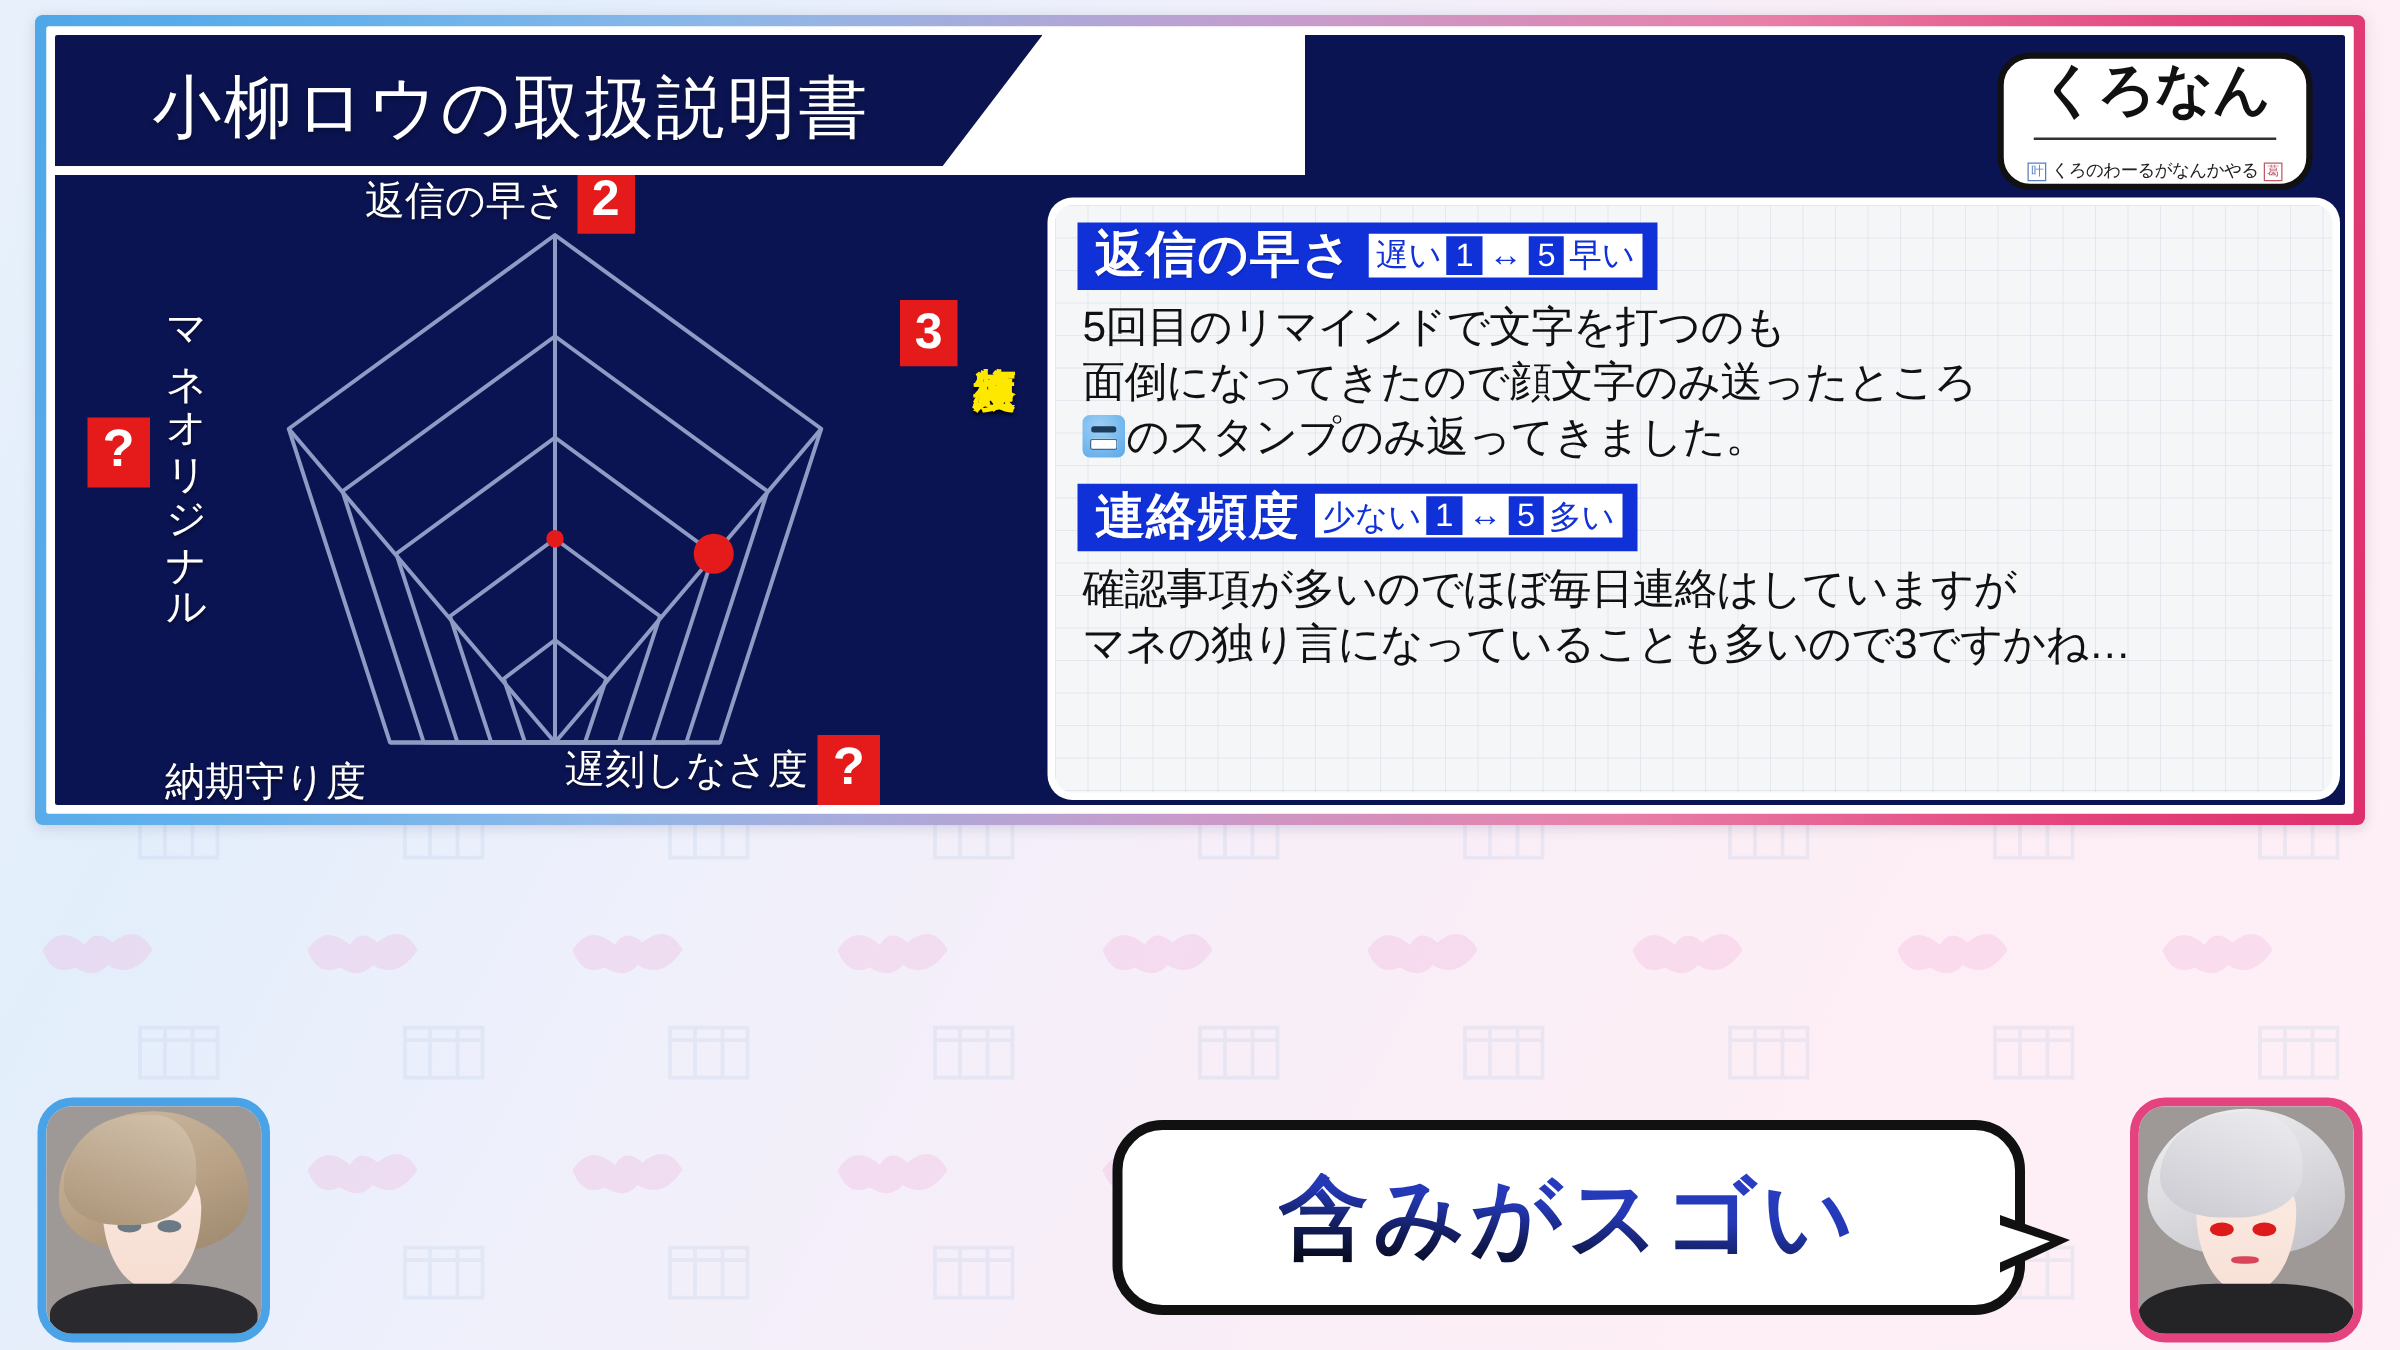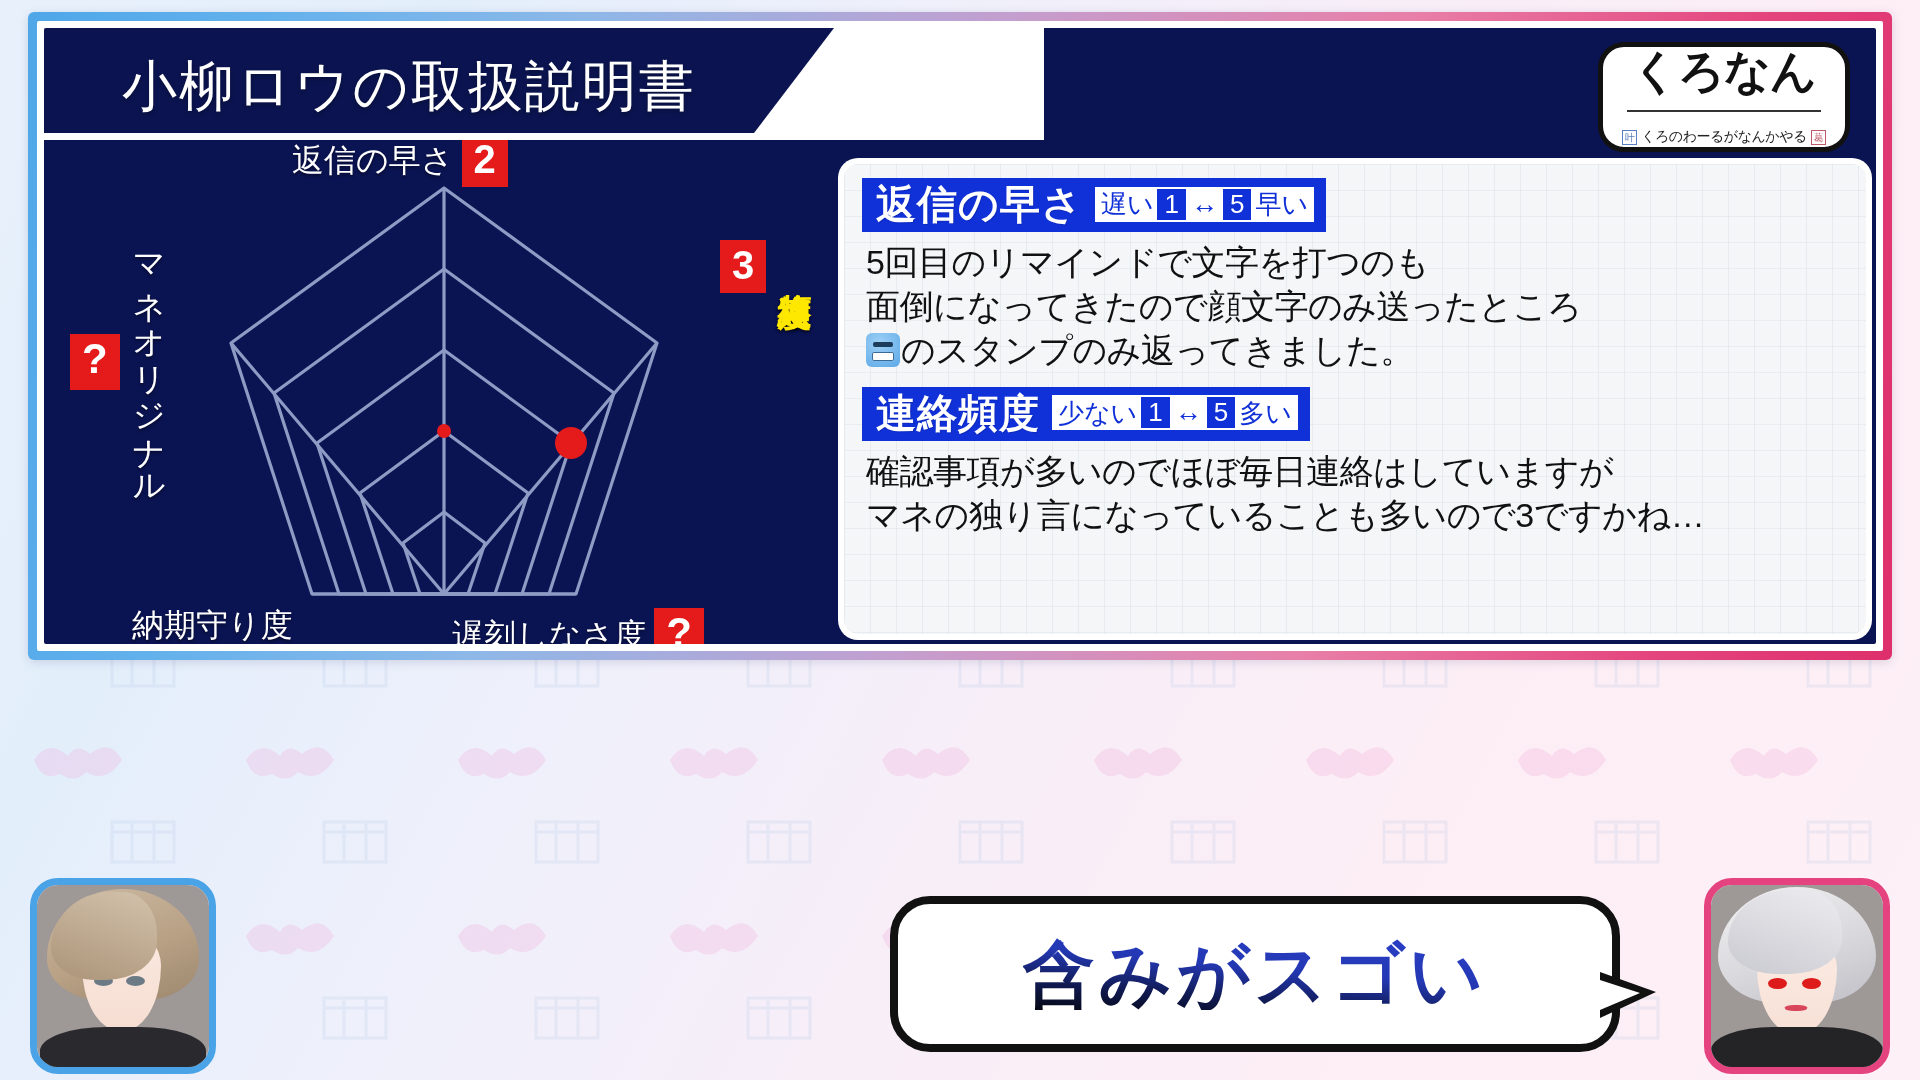--- a/index.html
+++ b/index.html
@@ -141,21 +141,21 @@
     text-shadow:0 2px 3px rgba(0,0,0,.5);
   }
   #lbl-right .badge { writing-mode:horizontal-tb; }
   #lbl-left {
     left:16px; top:98px;
     flex-direction:column; gap:8px; font-size:32px;
     writing-mode:vertical-rl;
   }
   #lbl-left .badge { writing-mode:horizontal-tb; }
   #lbl-bl { left:78px; top:468px;flex-direction:column; }
-  #lbl-br { left:398px; top:472px; }
+  #lbl-br { left:398px; top:452px; }
 
   
   #card {
     position:absolute;
     left:800px; top:136px;
     width:1022px; height:470px;
     background:#f4f6f8;
     border-radius:14px;
     box-shadow:0 0 0 6px #ffffff;
     overflow:hidden;

